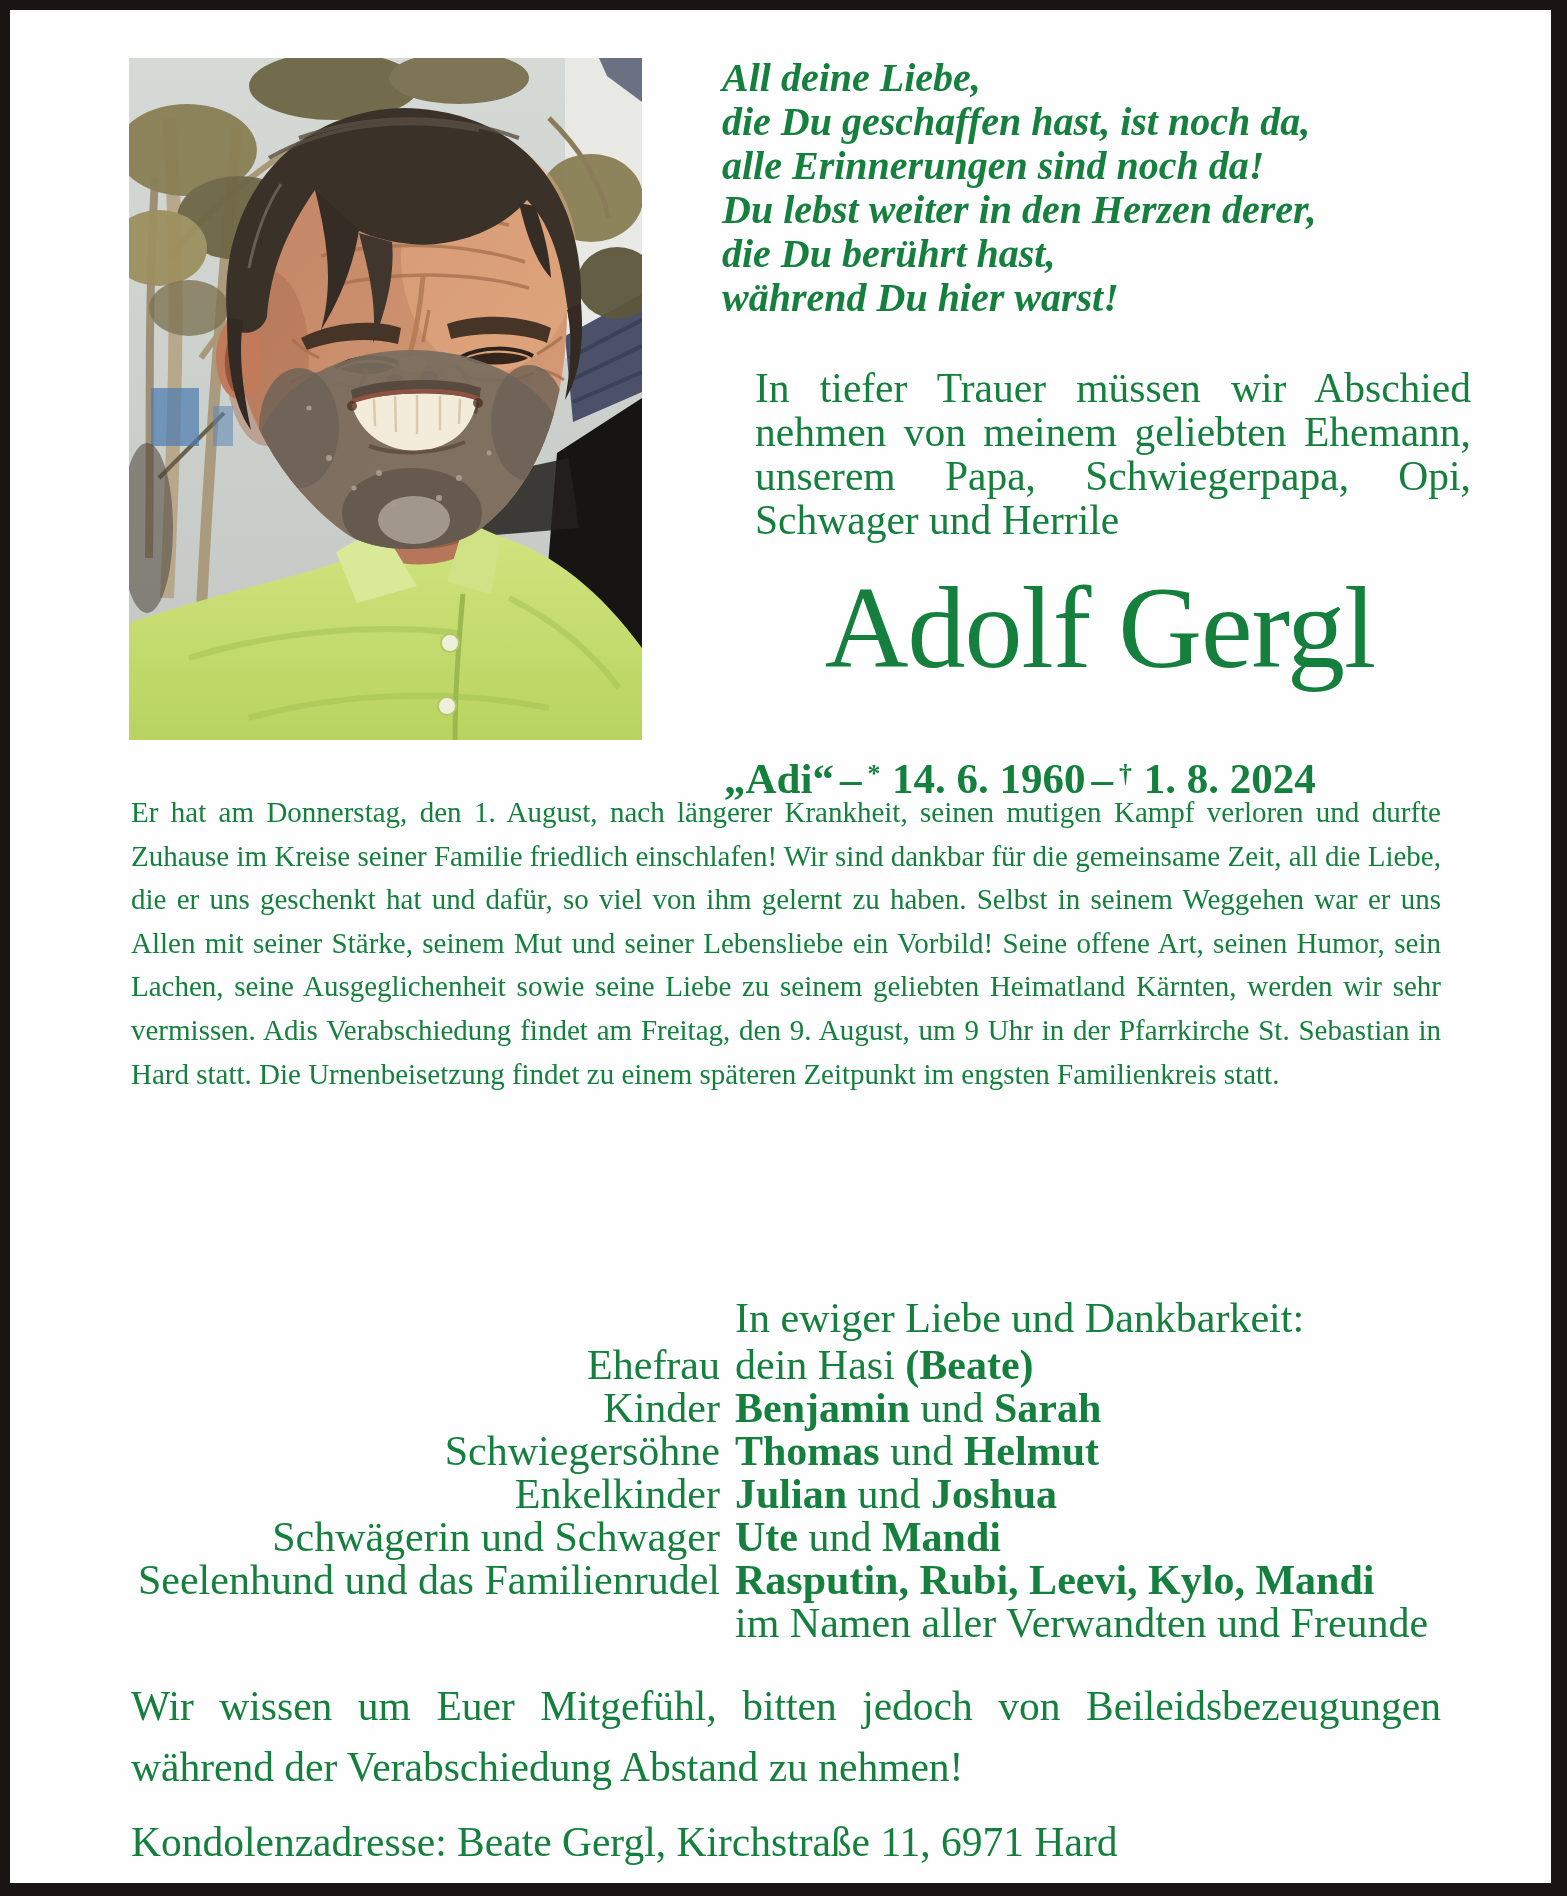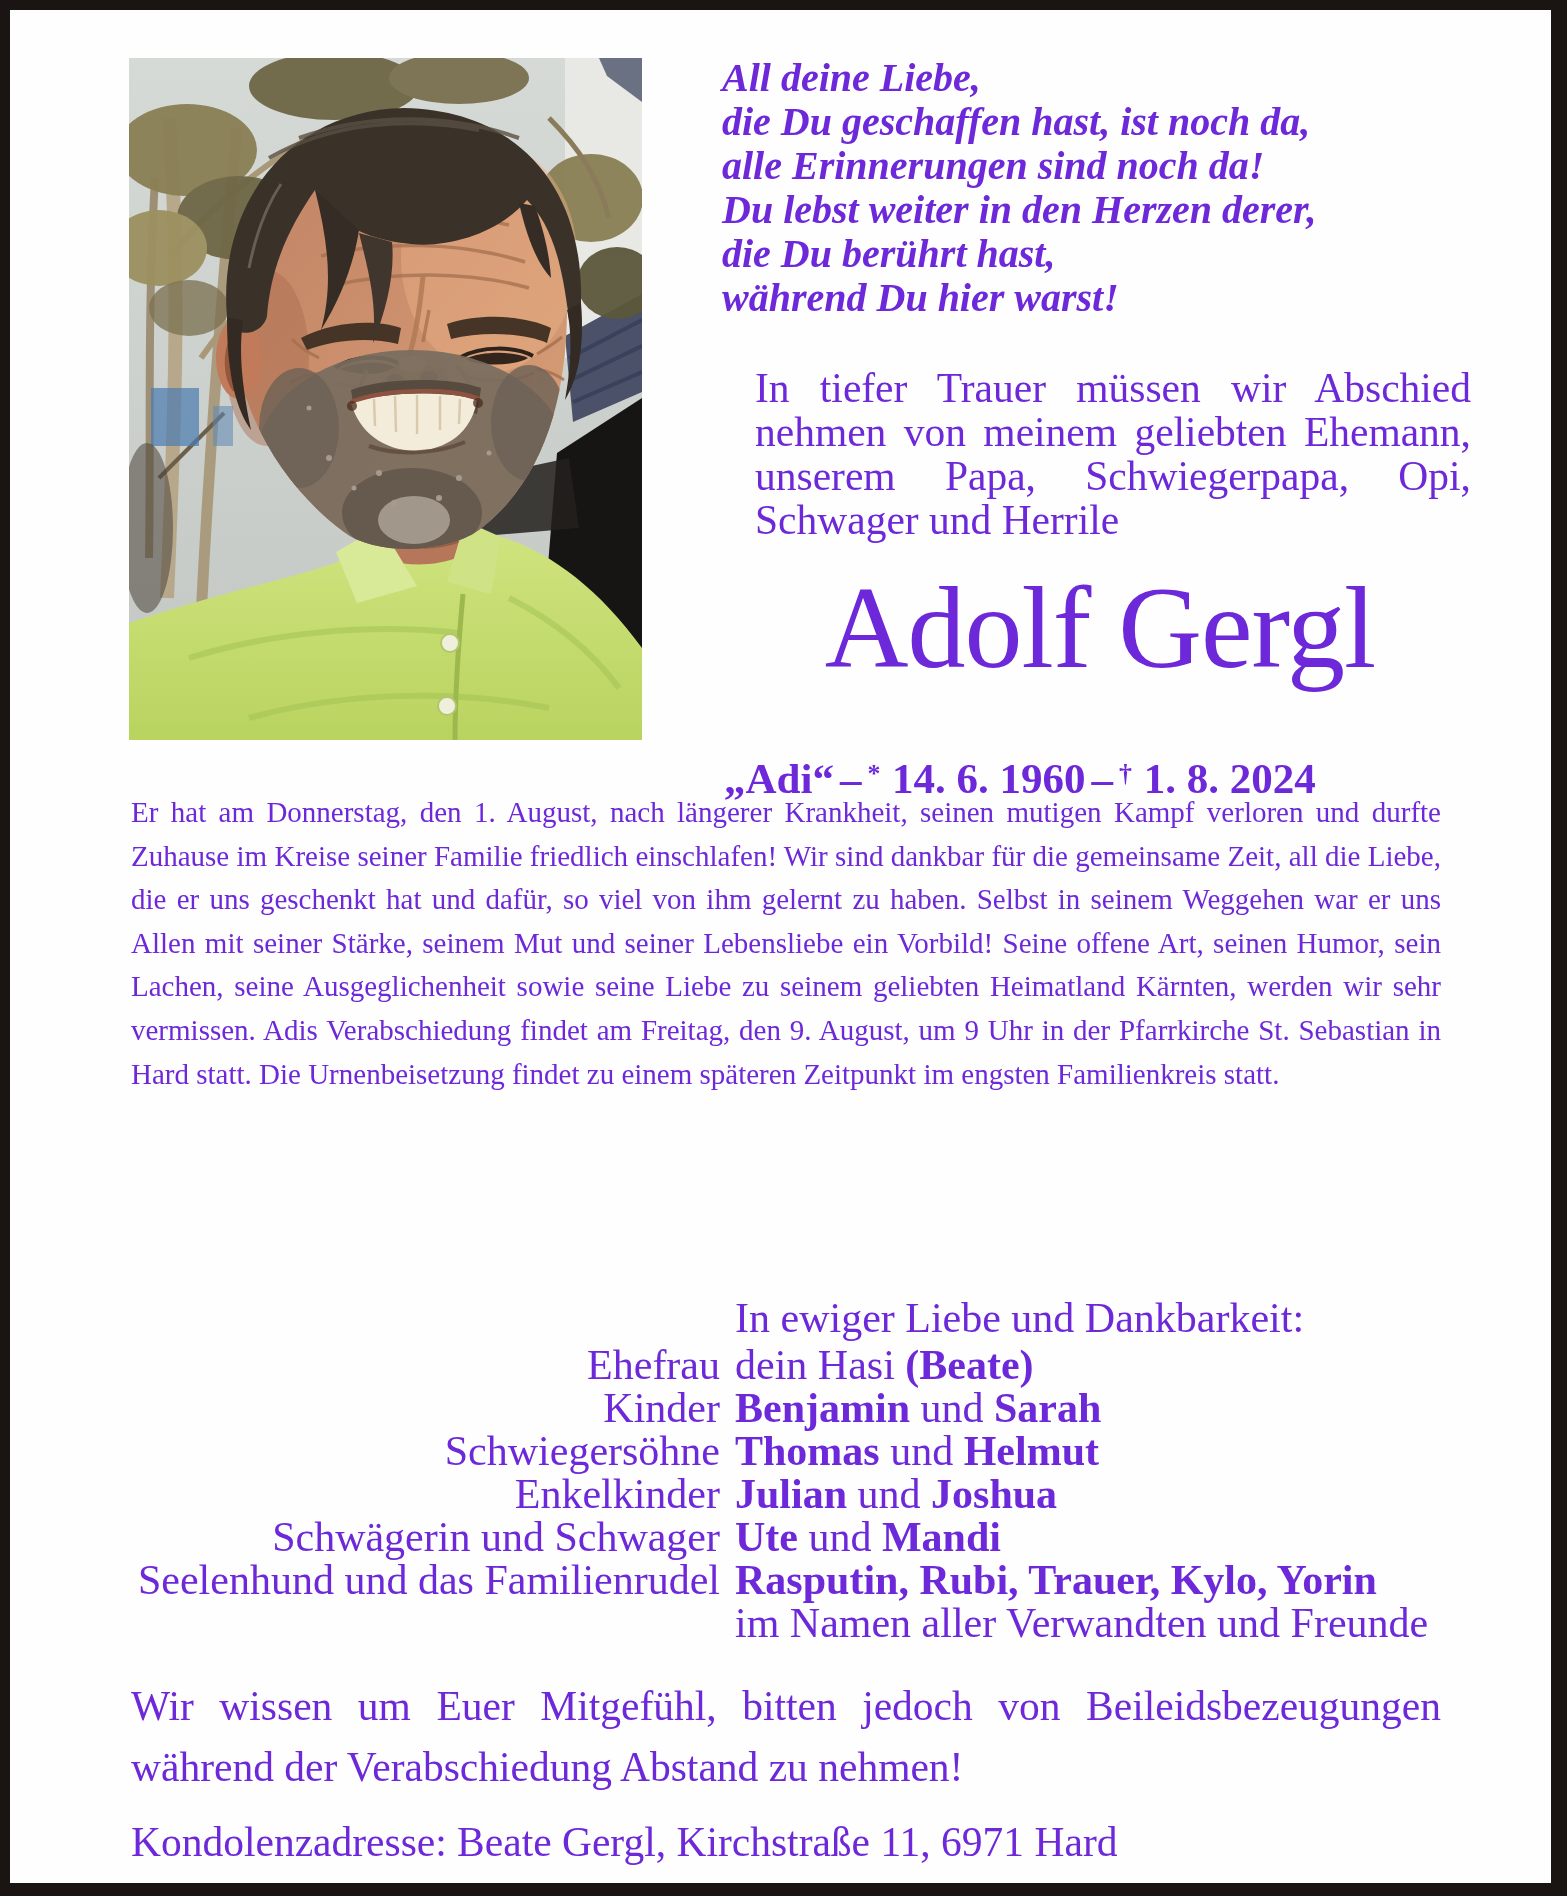--- a/index.html
+++ b/index.html
@@ -5,21 +5,21 @@
   html,body{margin:0;padding:0;background:#3a3a3a;}
   .page{
     position:relative;
     width:1567px;height:1896px;
     box-sizing:border-box;
     background:#fefefe;
     border-style:solid;
     border-color:#1a1512;
     border-width:10px 16px 13px 10px;
     font-family:"Liberation Serif","DejaVu Serif",serif;
-    color:#6d28d9;
+    color:#15803d;
     overflow:hidden;
   }
   .photo{
     position:absolute;left:119px;top:48px;width:513px;height:682px;
     overflow:hidden;
   }
   .photo svg{display:block;width:100%;height:100%;}
   .poem{
     position:absolute;left:712px;top:46px;width:730px;
     font-style:italic;font-size:40px;line-height:44px;
@@ -256,21 +256,21 @@
       <div class="frow">
         <span class="flabel">Enkelkinder</span>
         <span class="fvalue"><b>Julian</b><span> und </span><b>Joshua</b></span>
       </div>
       <div class="frow">
         <span class="flabel">Schwägerin und Schwager</span>
         <span class="fvalue"><b>Ute</b><span> und </span><b>Mandi</b></span>
       </div>
       <div class="frow">
         <span class="flabel">Seelenhund und das Familienrudel</span>
-        <span class="fvalue"><b>Rasputin, Rubi, Trauer, Kylo, Yorin</b></span>
+        <span class="fvalue"><b>Rasputin, Rubi, Leevi, Kylo, Mandi</b></span>
       </div>
       <div class="frow">
         <span class="flabel"></span>
         <span class="fvalue"><span>im Namen aller Verwandten und Freunde</span></span>
       </div>
     </div>
 
   <div class="condolence-note">Wir wissen um Euer Mitgefühl, bitten jedoch von Beileidsbezeugungen während der Verabschiedung Abstand zu nehmen!</div>
 
   <div class="condolence-address">Kondolenzadresse: Beate Gergl, Kirchstraße 11, 6971 Hard</div>

